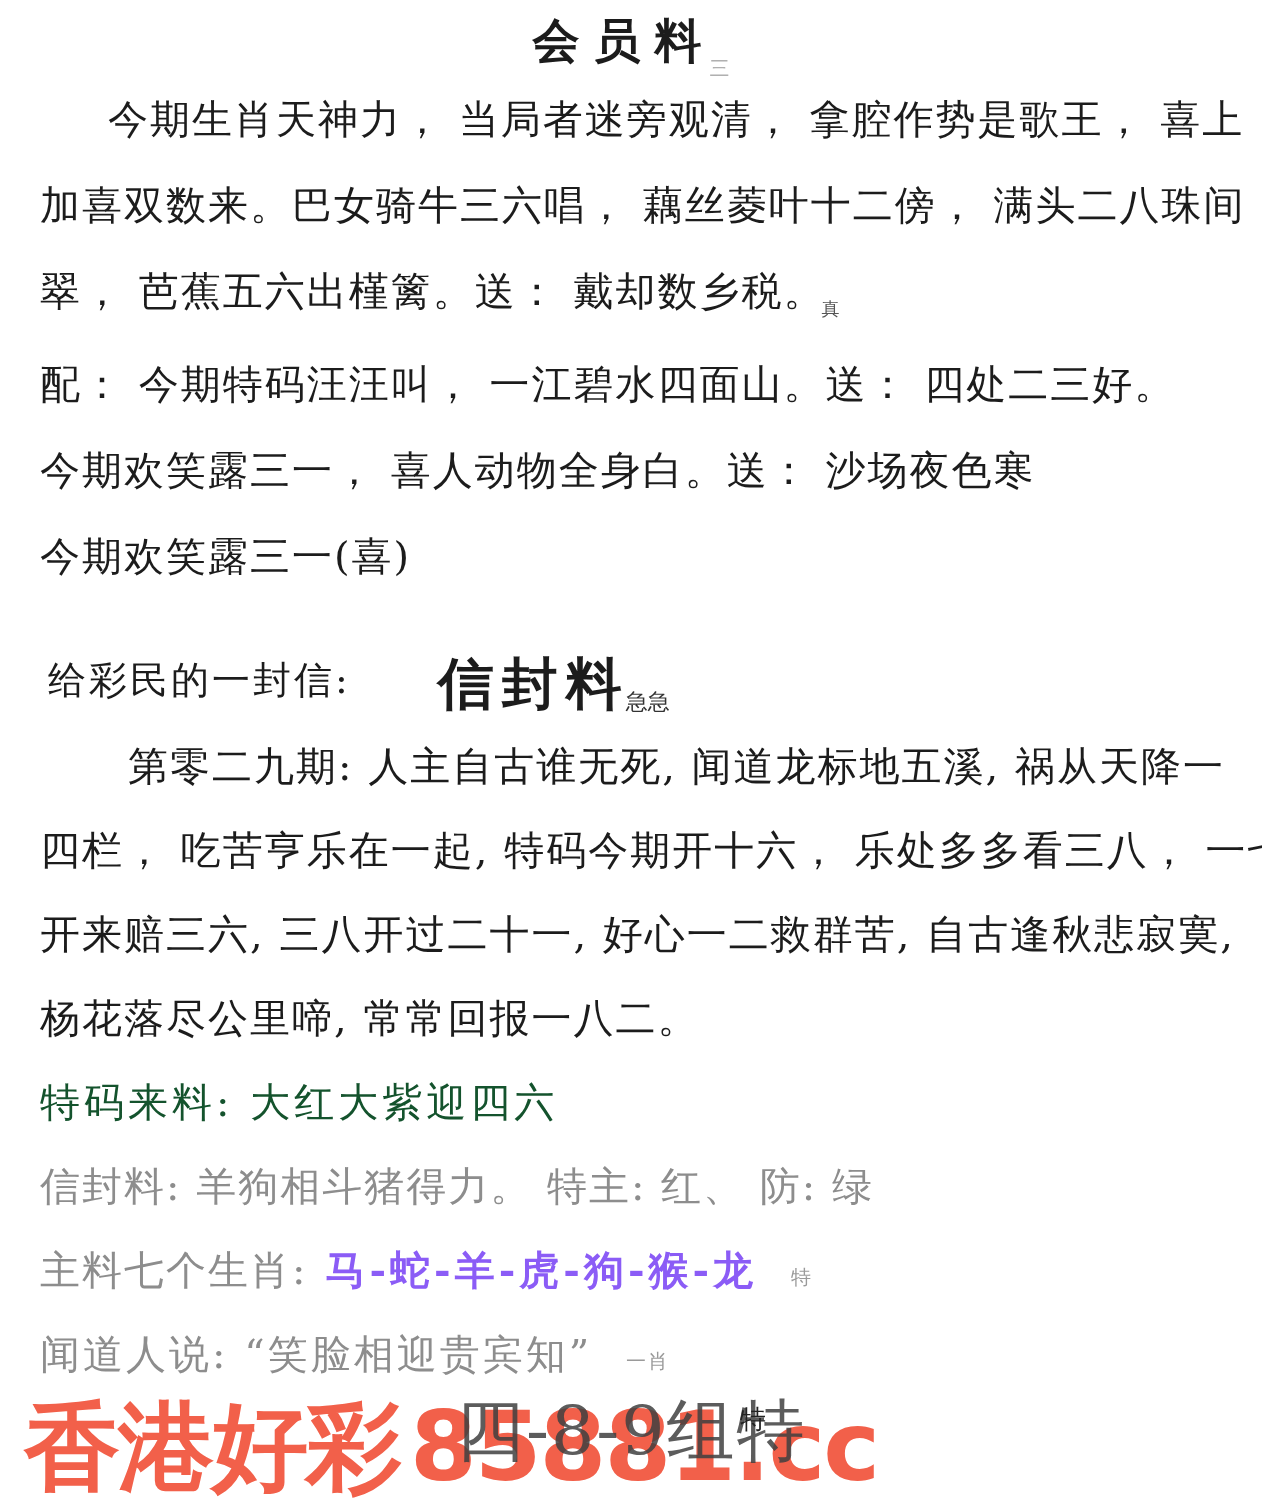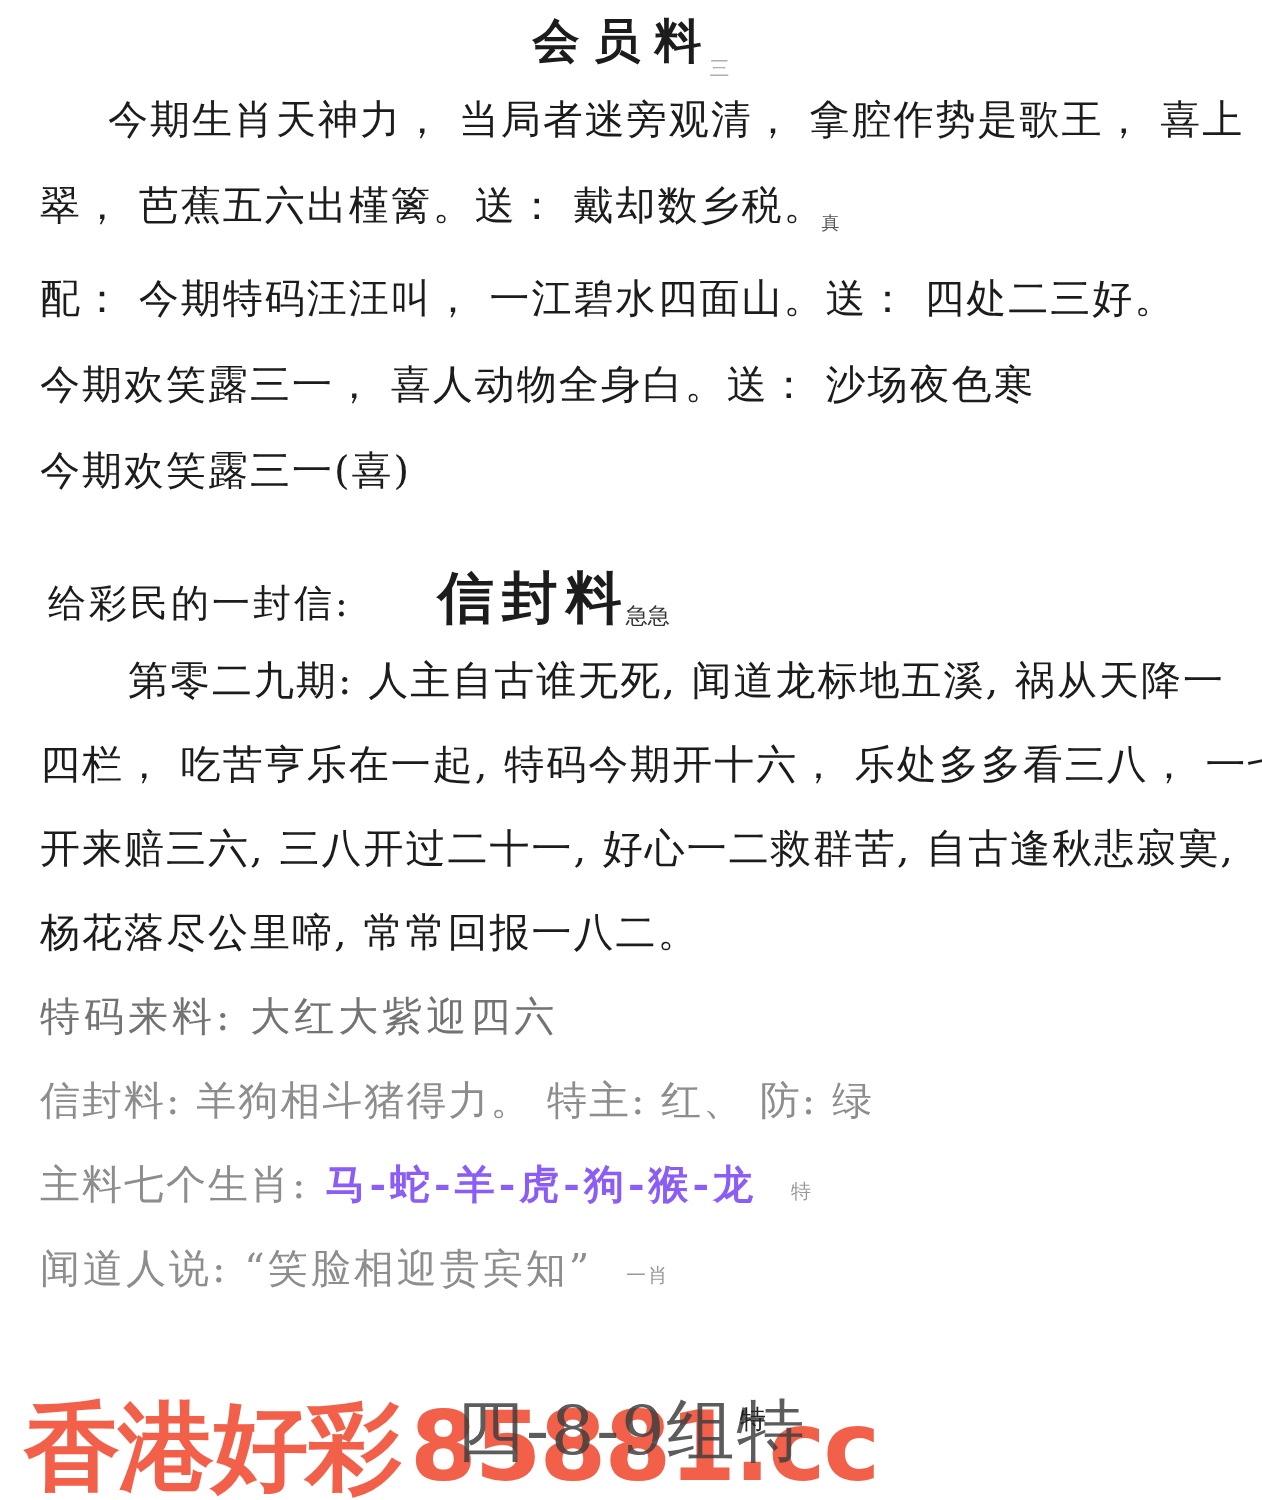--- a/index.html
+++ b/index.html
@@ -42,21 +42,21 @@
   .indent2{text-indent:88px;}
   .small-true{
     font-size:18px;
     color:#555;
     vertical-align:-10px;
     margin-left:-4px;
   }
   
   .env-header{
     display:flex;
-    align-items:flex-end;
+    align-items:center;
     padding:26px 52px 4px 48px;
     margin-bottom:18px;
   }
   .env-intro{
     font-size:38px;
     letter-spacing:3px;
     padding-bottom:8px;
   }
   .env-title{
     font-size:56px;
@@ -66,21 +66,21 @@
   }
   .env-title-mark{
     font-size:22px;
     color:#333;
     align-self:flex-end;
     padding-bottom:6px;
     margin-left:-4px;
   }
   .env-body{padding:0 40px 0 40px;}
   .env-body .line{margin-bottom:42px;}
-  .special{letter-spacing:4px;color:#737373;filter:blur(0.3px);margin-top:16px;}
+  .special{letter-spacing:4px;color:#14532d;filter:blur(0.3px);margin-top:16px;}
   .faded{color:#8d8d8d;filter:blur(0.5px);}
   .tiny-faded{
     font-size:20px;color:#9a9a9a;margin-left:34px;
   }
   .zodiac{
     font-weight:bold;
     color:#8b5cf6;
     filter:none;
     letter-spacing:4px;
     margin-left:18px;
@@ -125,20 +125,21 @@
 <body>
 
 <div class="page">
 
   <div class="m-title-row">
     <span class="m-title">会员料</span><span class="tiny-mark">三</span>
   </div>
 
   <div class="m-body">
     <p class="line indent1">今期生肖天神力， 当局者迷旁观清， 拿腔作势是歌王， 喜上</p>
+    <p class="line">加喜双数来。巴女骑牛三六唱， 藕丝菱叶十二傍， 满头二八珠间</p>
     <p class="line"><span>翠， 芭蕉五六出槿篱。送： 戴却数乡税。</span><span class="small-true">真</span></p>
     <p class="line">配： 今期特码汪汪叫， 一江碧水四面山。送： 四处二三好。</p>
     <p class="line">今期欢笑露三一， 喜人动物全身白。送： 沙场夜色寒</p>
     <p class="line">今期欢笑露三一(喜)</p>
   </div>
 
   <div class="env-header">
     <span class="env-intro">给彩民的一封信:</span>
     <span class="env-title">信封料</span>
     <span class="env-title-mark">急急</span>

